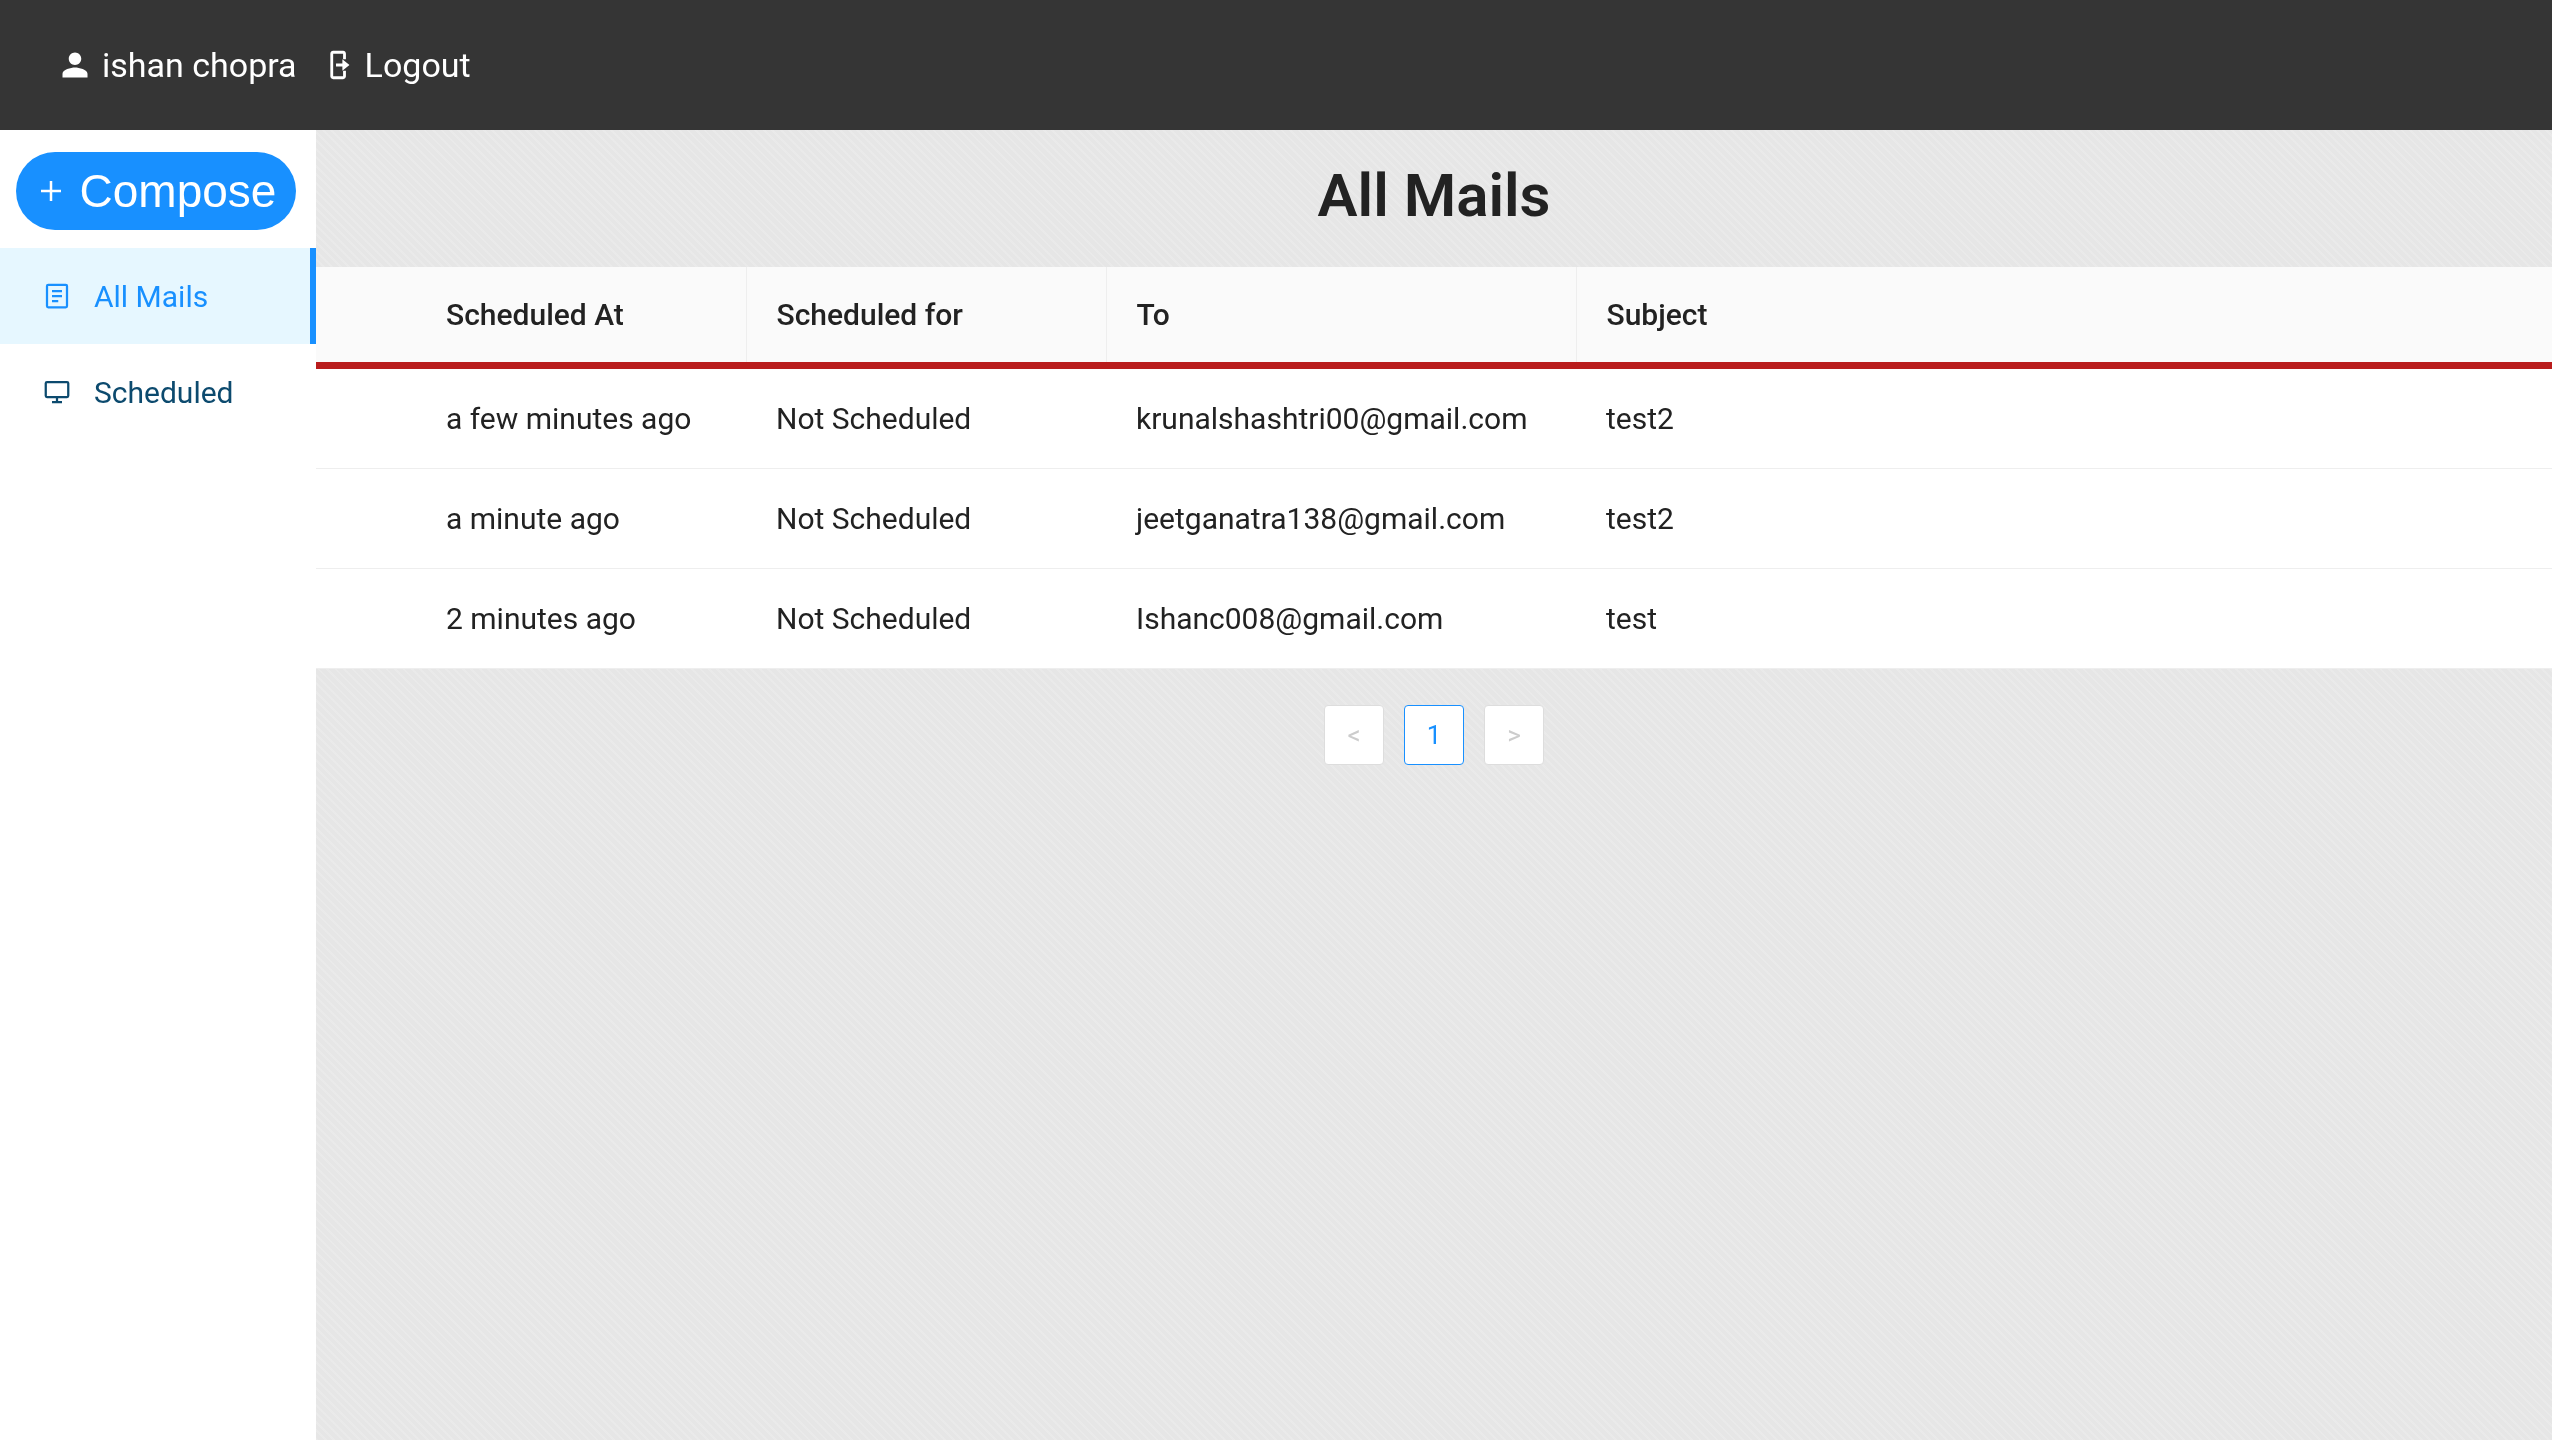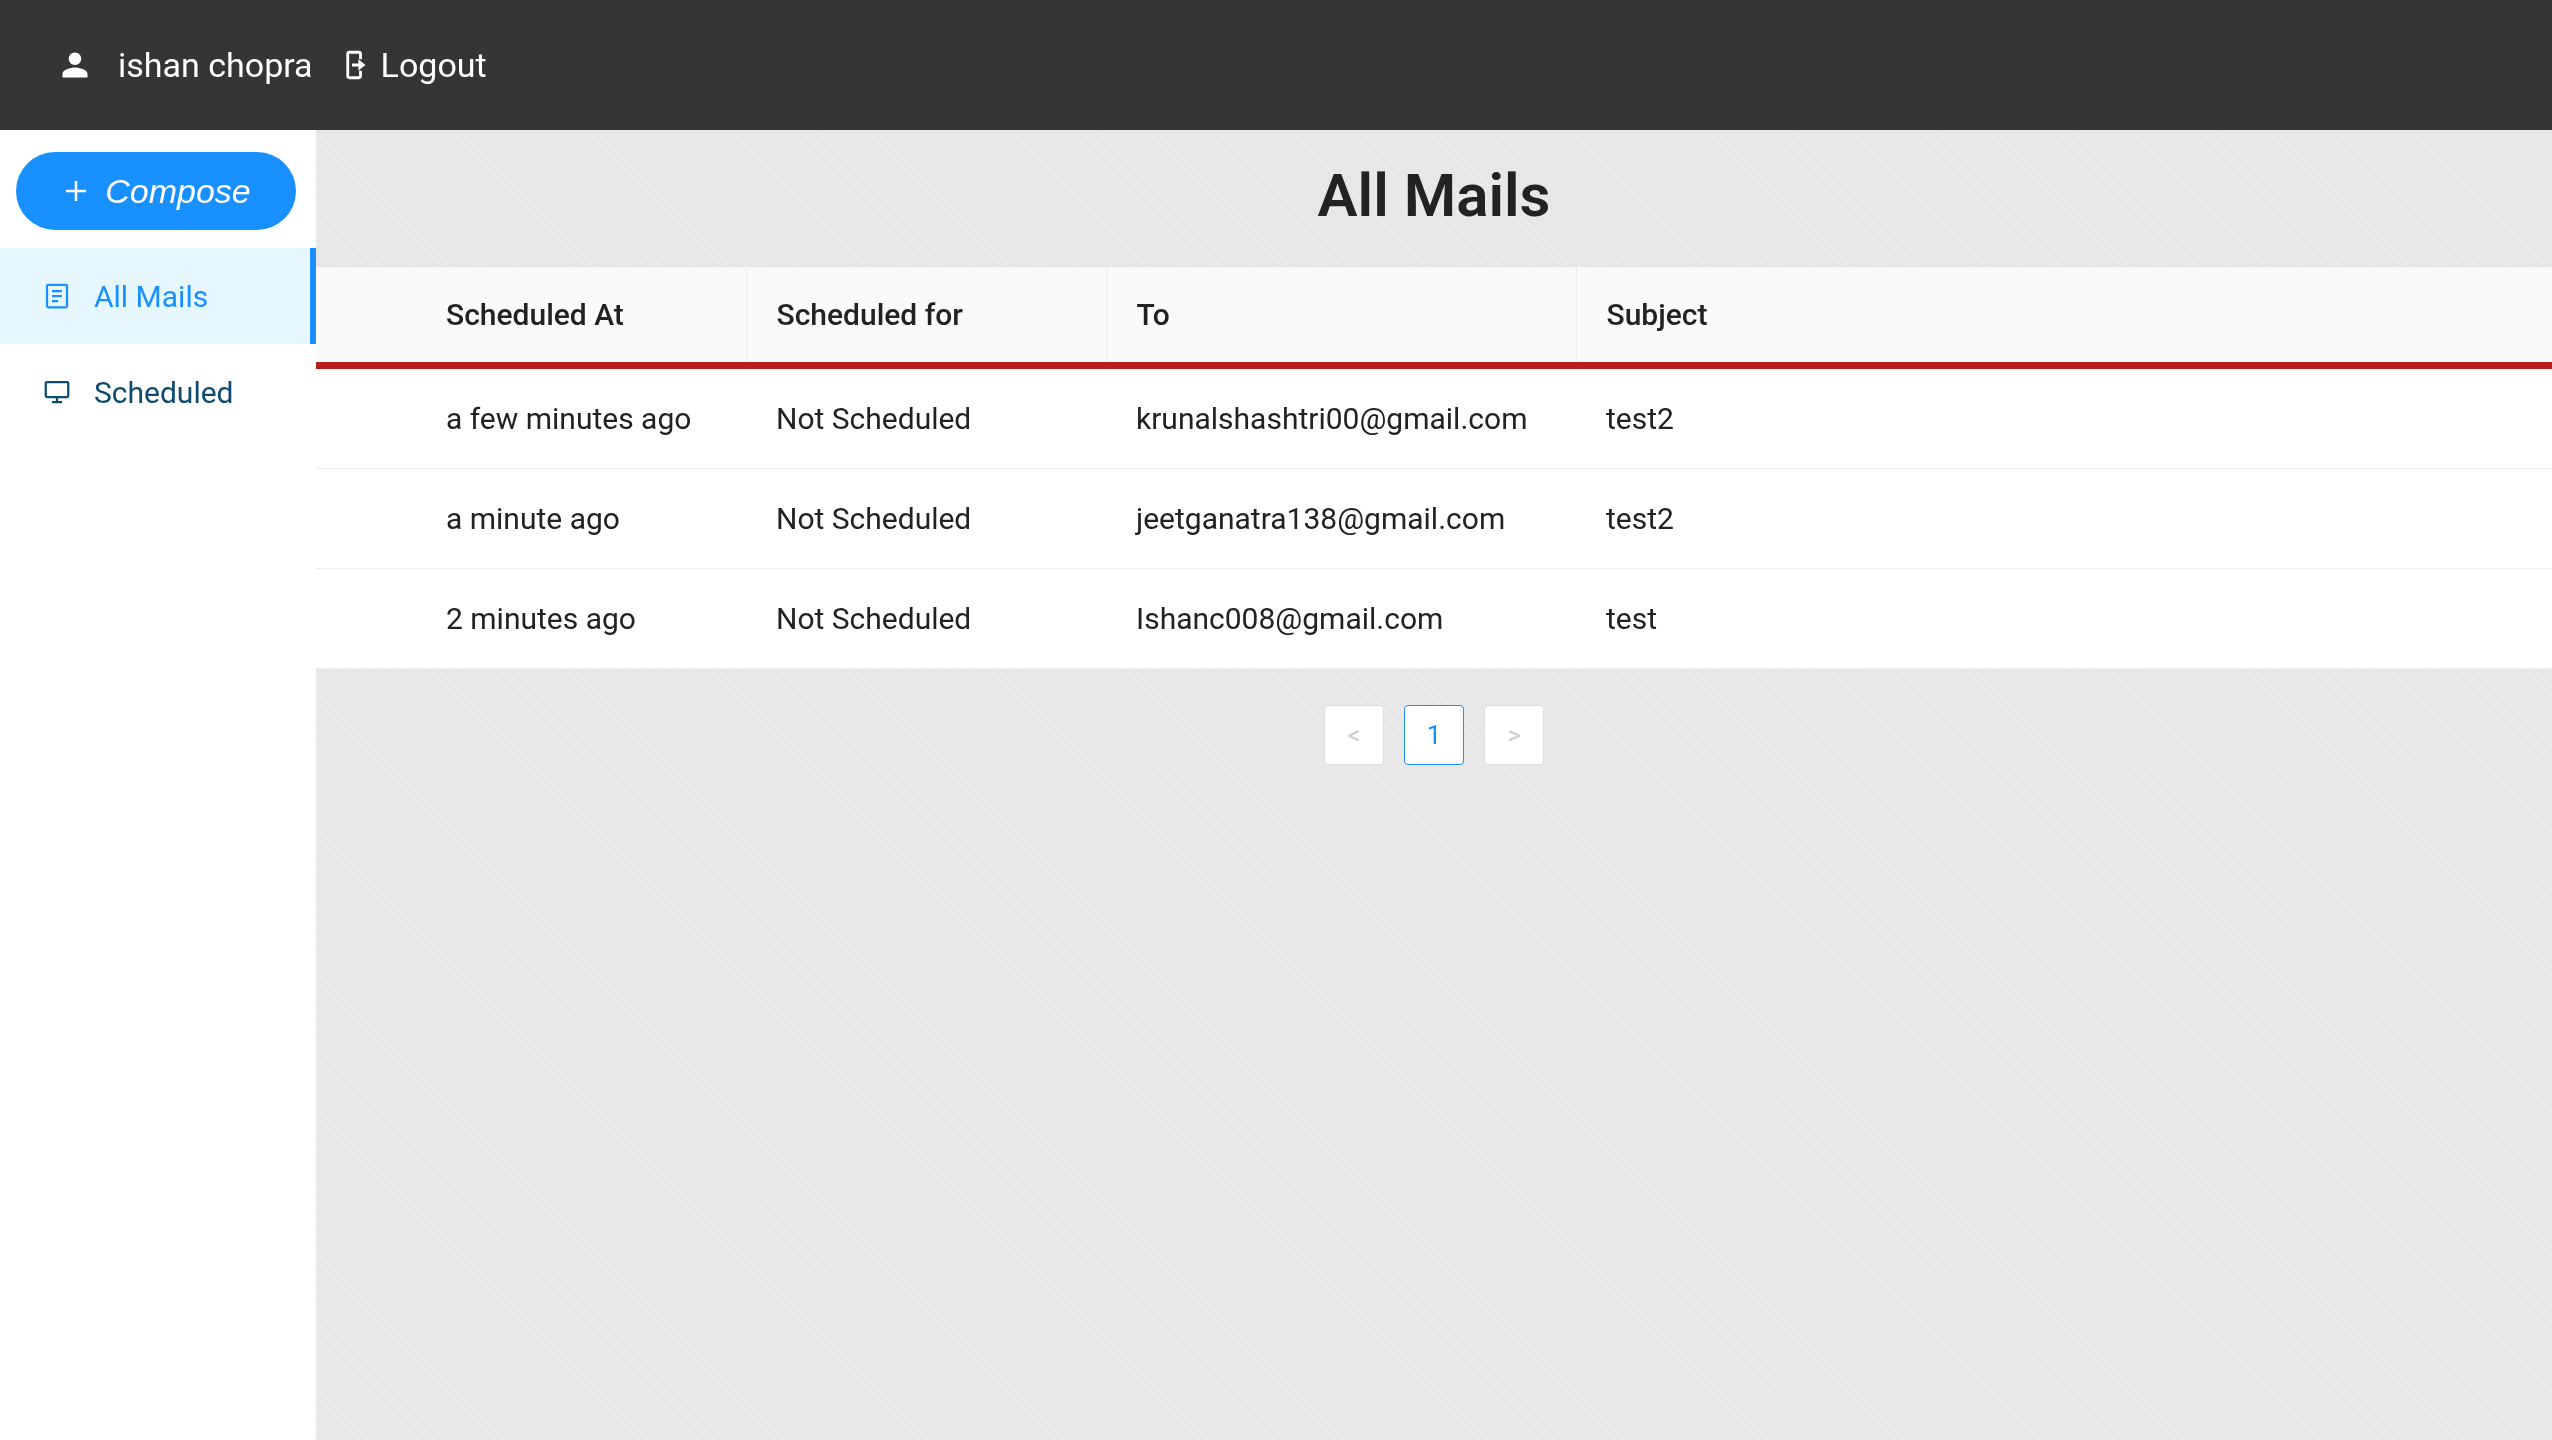--- a/index.html
+++ b/index.html
@@ -6,29 +6,29 @@
 body { font-family: -apple-system, BlinkMacSystemFont, 'Segoe UI', Roboto, 'Helvetica Neue', Arial, sans-serif; background: #e8e8e8; width: 2552px; height: 1440px; overflow: hidden; }
 
 .header { background: #353535; height: 130px; display: flex; align-items: center; padding: 0 60px; justify-content: space-between; }
 .header-left { display: flex; align-items: center; gap: 30px; }
 .hamburger { color: #fff; cursor: pointer; }
 .hamburger svg { width: 44px; height: 44px; }
 .logo { display: flex; align-items: center; gap: 18px; color: #fff; }
 .logo-icon svg { width: 64px; height: 48px; }
 .logo-text { font-size: 52px; font-weight: 400; letter-spacing: -1px; }
 .header-right { display: flex; align-items: center; gap: 22px; color: #fff; font-size: 34px; }
-.user-block { display: flex; align-items: center; gap: 28px; }
+.user-block { display: flex; align-items: center; gap: 12px; }
 .user-block svg { width: 30px; height: 30px; }
 .logout-block { display: flex; align-items: center; gap: 12px; cursor: pointer; }
 .logout-block svg { width: 34px; height: 34px; }
 
 .layout { display: flex; height: calc(100% - 130px); }
 
 .sidebar { width: 316px; background: #fff; display: flex; flex-direction: column; padding-top: 18px; }
-.compose-btn { margin: 4px 16px 18px 16px; background: #1890ff; color: #fff; border: none; border-radius: 42px; height: 78px; font-size: 34px; display: flex; align-items: center; justify-content: center; gap: 14px; cursor: pointer; width: 280px; font-style: italic; }
+.compose-btn { margin: 4px 16px 18px 16px; background: #1890ff; color: #fff; border: none; border-radius: 42px; height: 78px; font-size: 46px; display: flex; align-items: center; justify-content: center; gap: 14px; cursor: pointer; width: 280px; }
 .compose-btn svg { width: 30px; height: 30px; }
 .nav-list { display: flex; flex-direction: column; }
 .nav-item { height: 96px; display: flex; align-items: center; padding: 0 42px; font-size: 30px; color: #0c4a6e; gap: 22px; cursor: pointer; position: relative; }
 .nav-item.active { background: #e6f7ff; color: #1890ff; }
 .nav-item.active::after { content: ""; position: absolute; right: 0; top: 0; bottom: 0; width: 6px; background: #1890ff; }
 .nav-item svg { width: 30px; height: 30px; flex-shrink: 0; }
 
 .main { flex: 1; background: #e6e6e6; background-image: repeating-linear-gradient(45deg, rgba(255,255,255,.15) 0 2px, transparent 2px 6px); display: flex; flex-direction: column; }
 .page-title { text-align: center; font-size: 60px; font-weight: 600; color: #222; padding: 30px 0 36px 0; }
 

